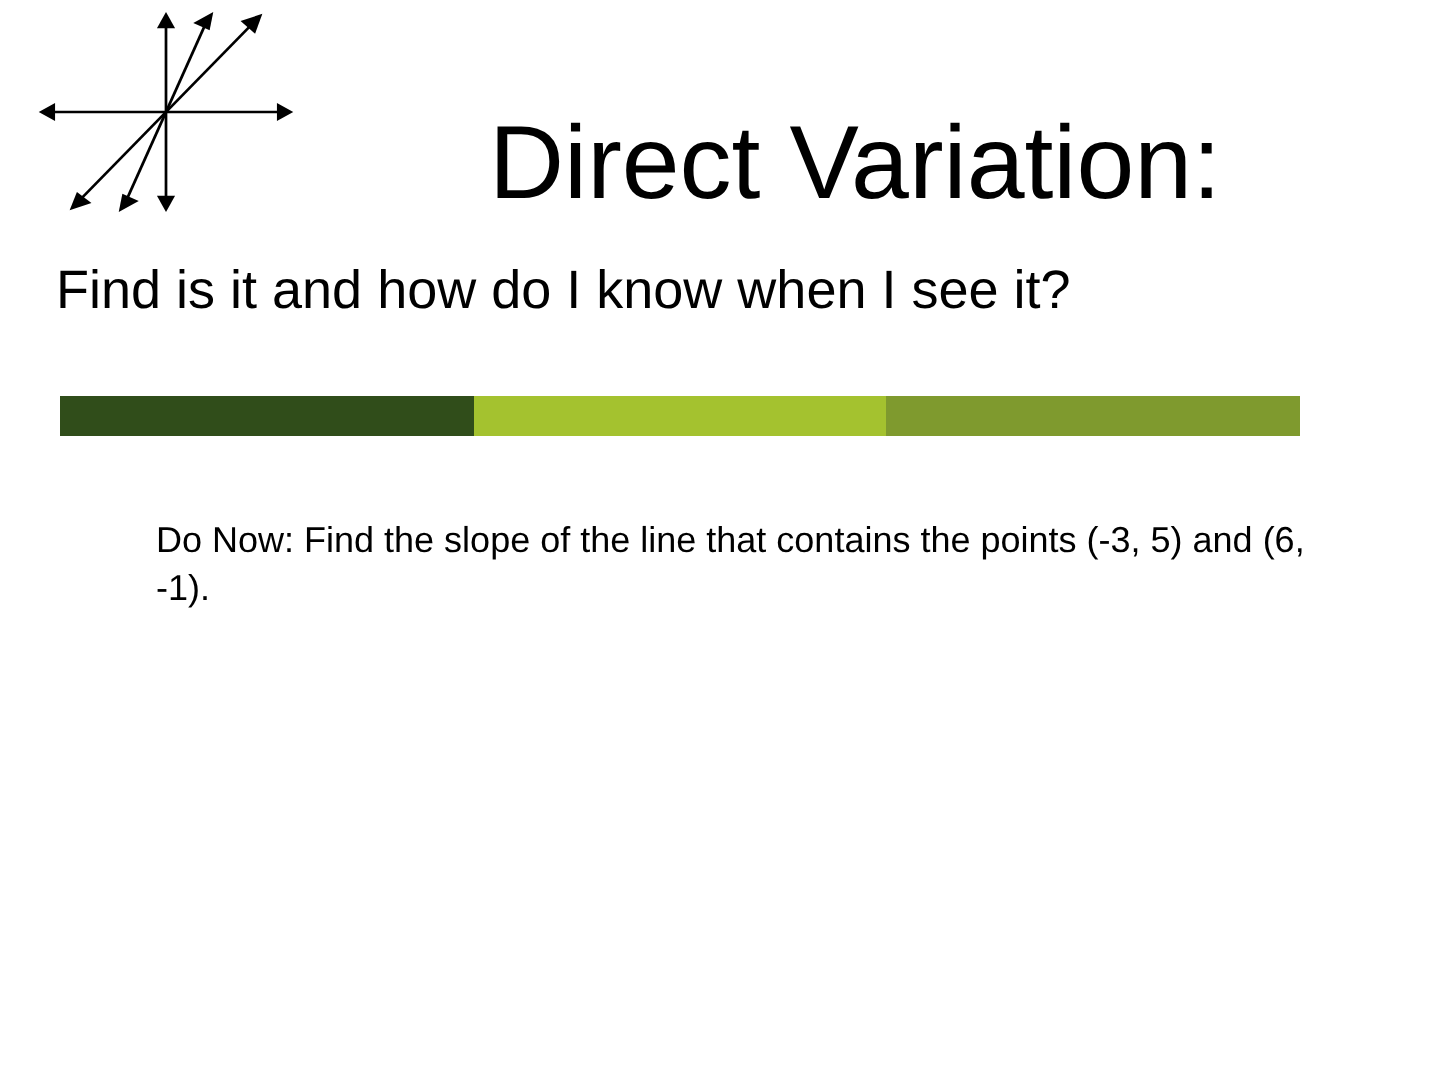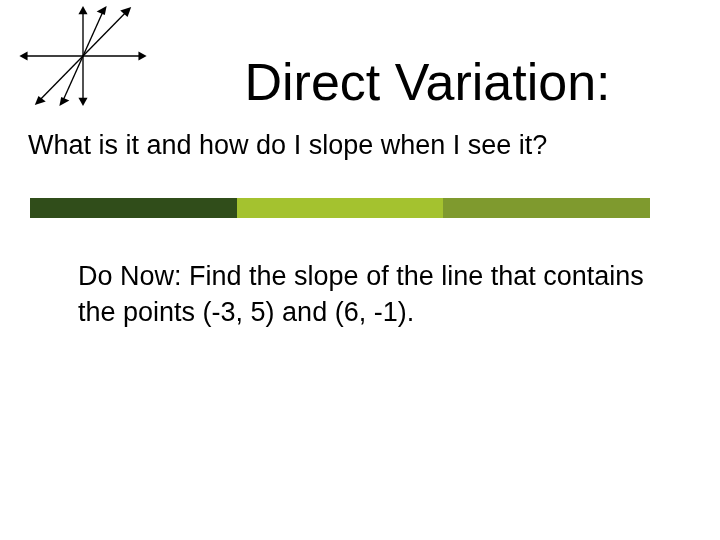--- a/index.html
+++ b/index.html
@@ -47,21 +47,21 @@
       margin-left: 30px;
       margin-top: 36px;
     }
     .colorbar .seg {
       flex: 1;
     }
     .seg1 { background: #304d1a; }
     .seg2 { background: #a4c22f; }
     .seg3 { background: #7f9a2e; }
     .body-text {
-      font-size: 27px;
+      font-size: 18px;
       font-weight: 400;
       color: #000;
       line-height: 1.35;
       margin-top: 40px;
       padding-left: 78px;
       padding-right: 60px;
     }
   </style>
 </head>
 <body>
@@ -83,21 +83,21 @@
       <polygon points="96,0 85,6 94,10" fill="#000"></polygon>
 
       <line x1="22" y1="104" x2="118" y2="6" stroke="#000" stroke-width="1.5"></line>
       <polygon points="17,109 21,99 29,105" fill="#000"></polygon>
       <polygon points="123,1 111,5 119,12" fill="#000"></polygon>
     </svg>
   </div>
   <h1 class="title">Direct Variation:</h1>
 </div>
 
-<div class="subtitle">What is it and how do I slope when I see it?</div>
+<div class="subtitle">Find is it and how do I know when I see it?</div>
 
 <div class="colorbar">
   <div class="seg seg1"></div>
   <div class="seg seg2"></div>
   <div class="seg seg3"></div>
 </div>
 
 <div class="body-text">Do Now: Find the slope of the line that contains the points (-3, 5) and (6, -1).</div>
 
 </body></html>

